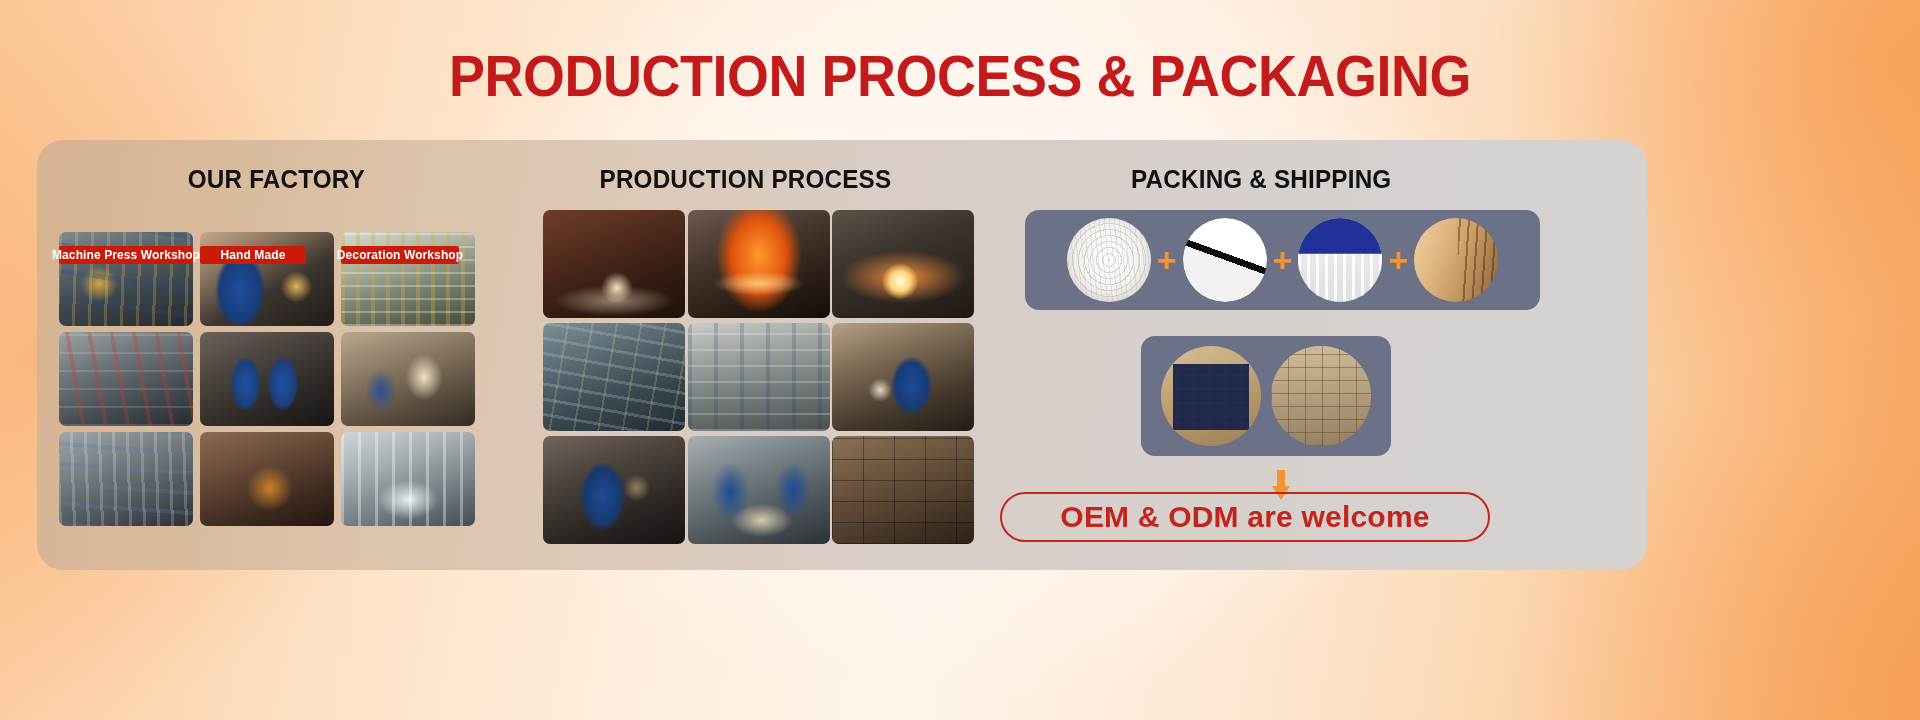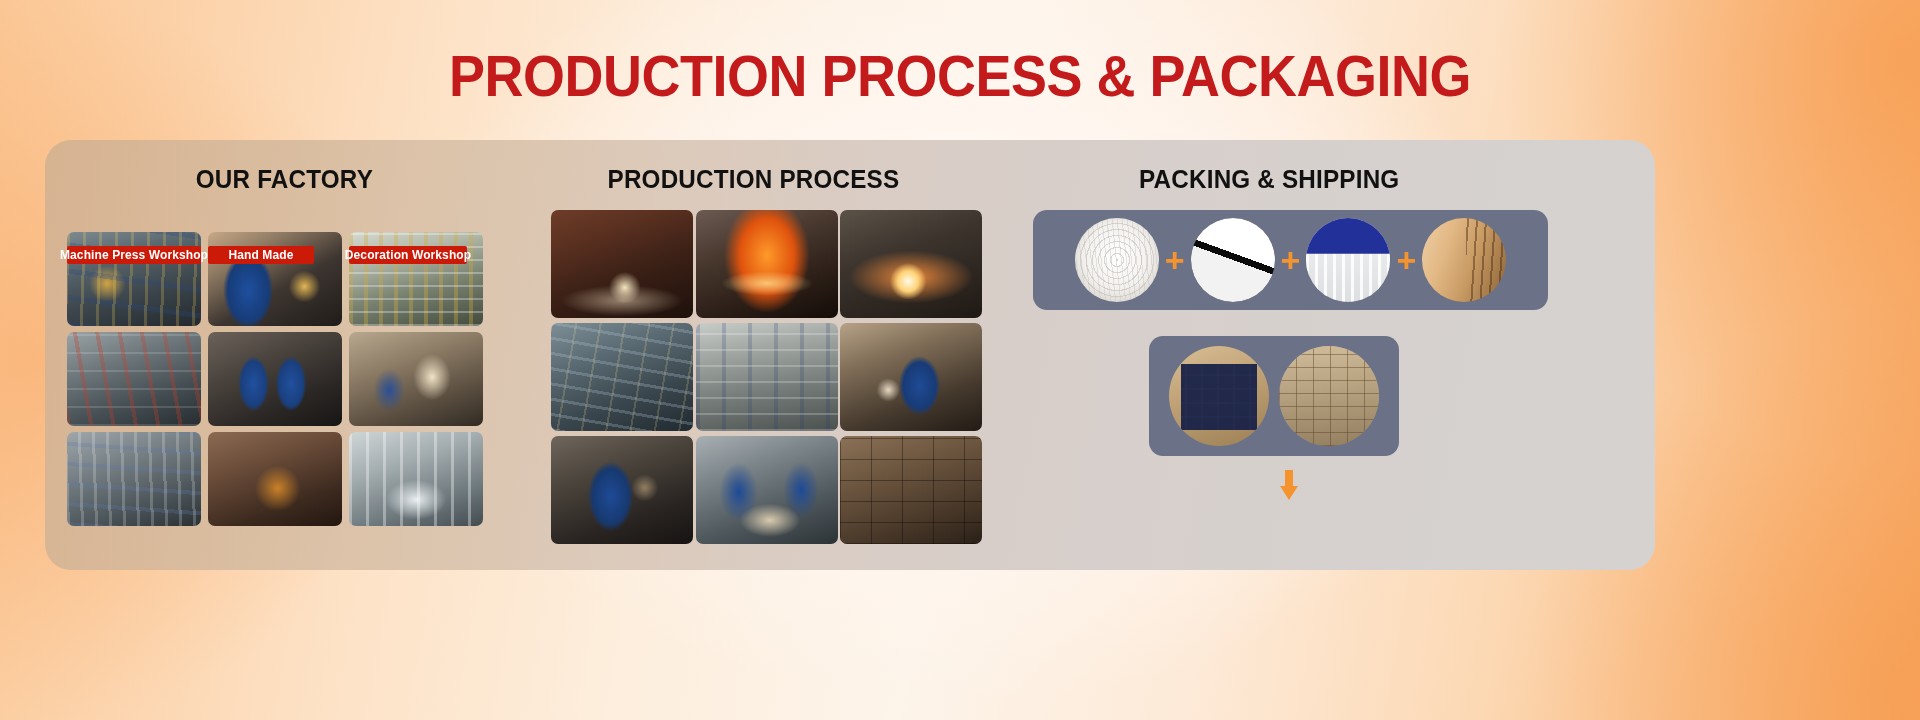--- a/index.html
+++ b/index.html
@@ -51,21 +51,21 @@
     letter-spacing: -0.5px;
     color: #c31b1b;
     font-family: "Liberation Sans", sans-serif;
     transform: scaleX(0.93);
     z-index: 3;
   }
 
   
   #panel {
     position: absolute;
-    left: 45px; top: 140px;
+    left: 37px; top: 140px;
     width: 1610px; height: 430px;
     border-radius: 26px;
     background: linear-gradient(100deg,
         #d6b391 0%, #d9bb9d 12%, #dcc4ab 24%,
         #dccabb 38%, #d9cdc6 52%, #d7cfcb 66%,
         #d6d1ce 80%, #d5d2d0 100%);
     z-index: 2;
     overflow: hidden;
   }
 
@@ -485,14 +485,17 @@
         <div class="head"></div>
     </div>
 
     <div class="slate-box" id="shipping-box" style="left:1104px; top:196px; width:250px; height:120px; gap:10px;">
       <div class="circ c-boxed" style="width:100px;height:100px;"></div>
       <div class="circ c-container" style="width:100px;height:100px;"></div>
     </div>
 
   </div>
 
+  <div id="oem-banner">
+    <span class="txt">OEM &amp; ODM are welcome</span>
+  </div>
 
 </div>
 
 </body></html>

